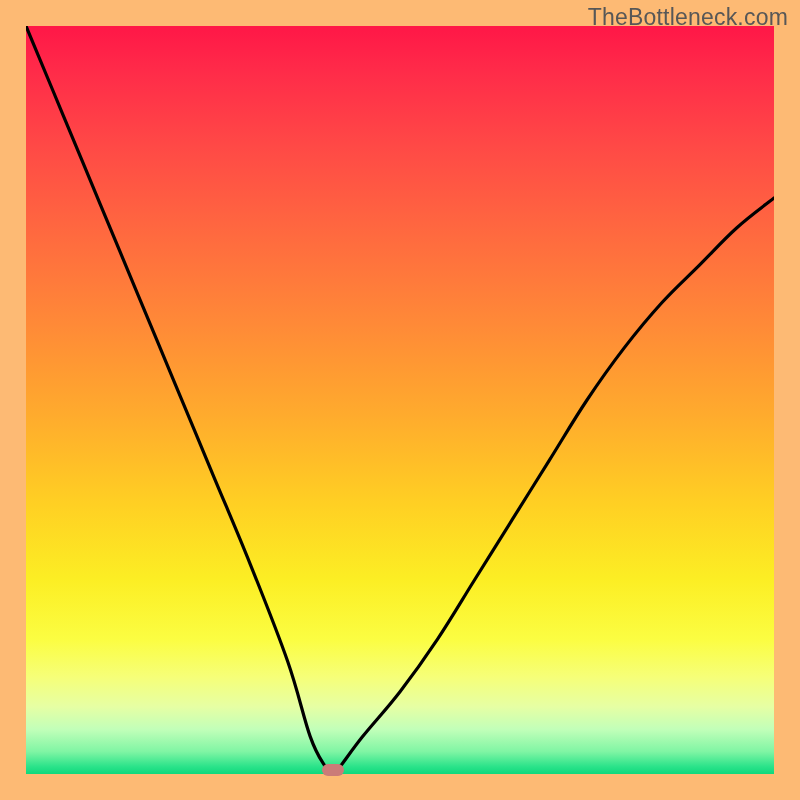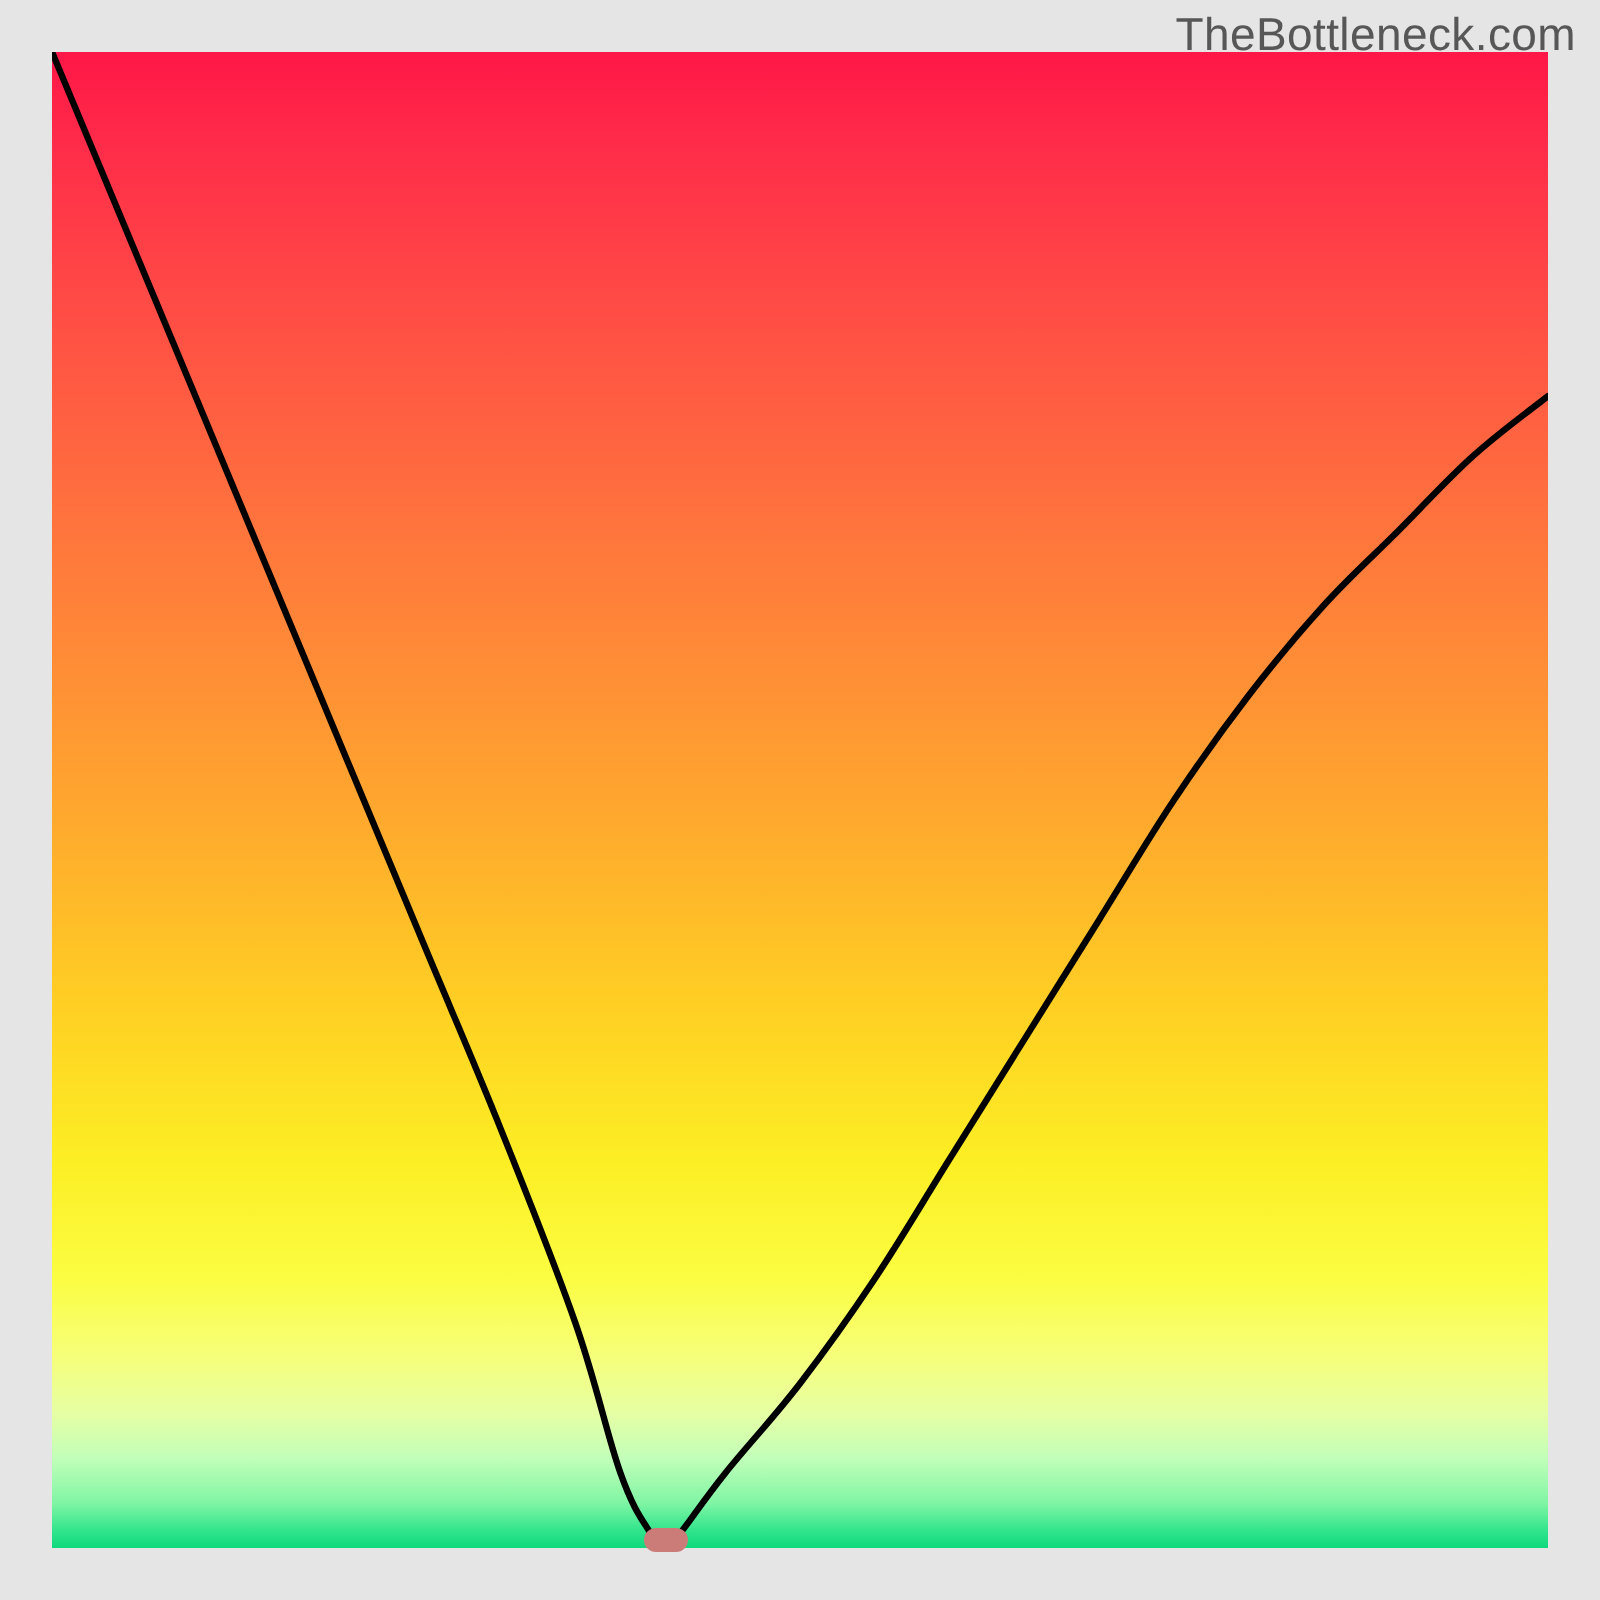--- a/index.html
+++ b/index.html
@@ -8,21 +8,21 @@
     width: 800px;
     height: 800px;
     overflow: hidden;
     background: #000;
     font-family: Arial, Helvetica, sans-serif;
   }
   .frame {
     position: relative;
     width: 800px;
     height: 800px;
-    background: #e5e5e5;
+    background: #fdba74;
   }
   .plot-area {
     position: absolute;
     left: 26px;
     top: 26px;
     width: 748px;
     height: 748px;
     
     background: linear-gradient(to bottom,
       #ff1747 0%,

